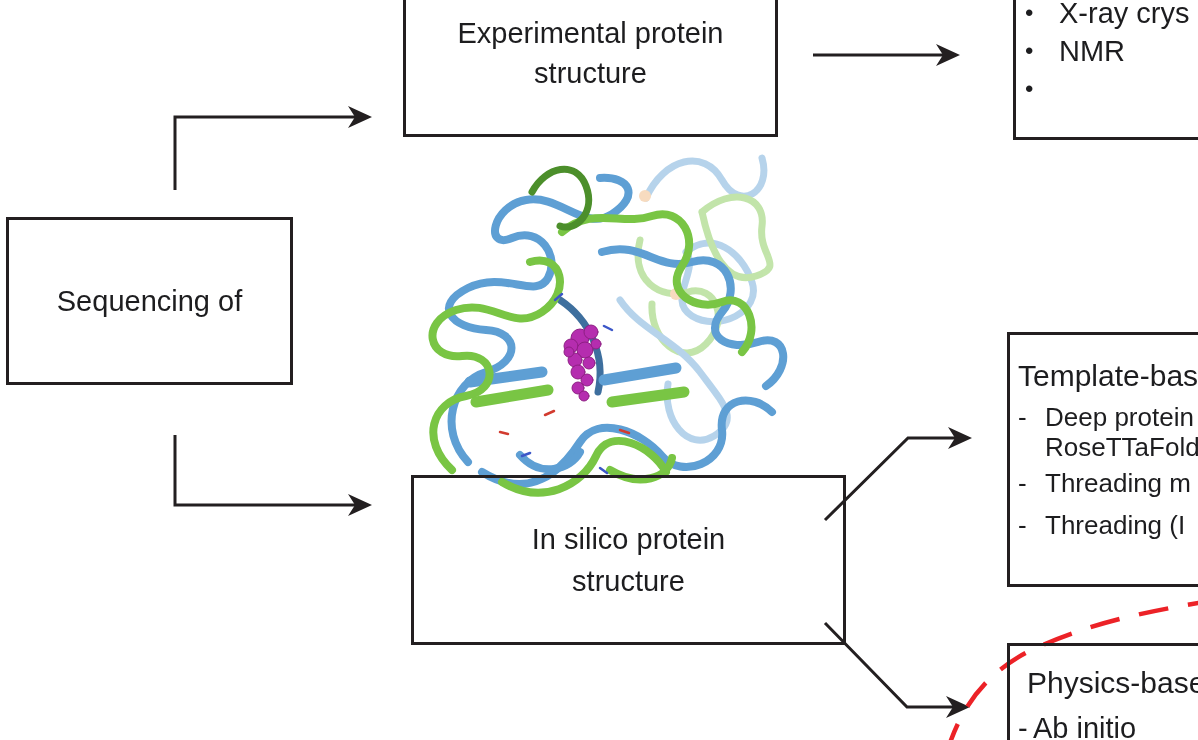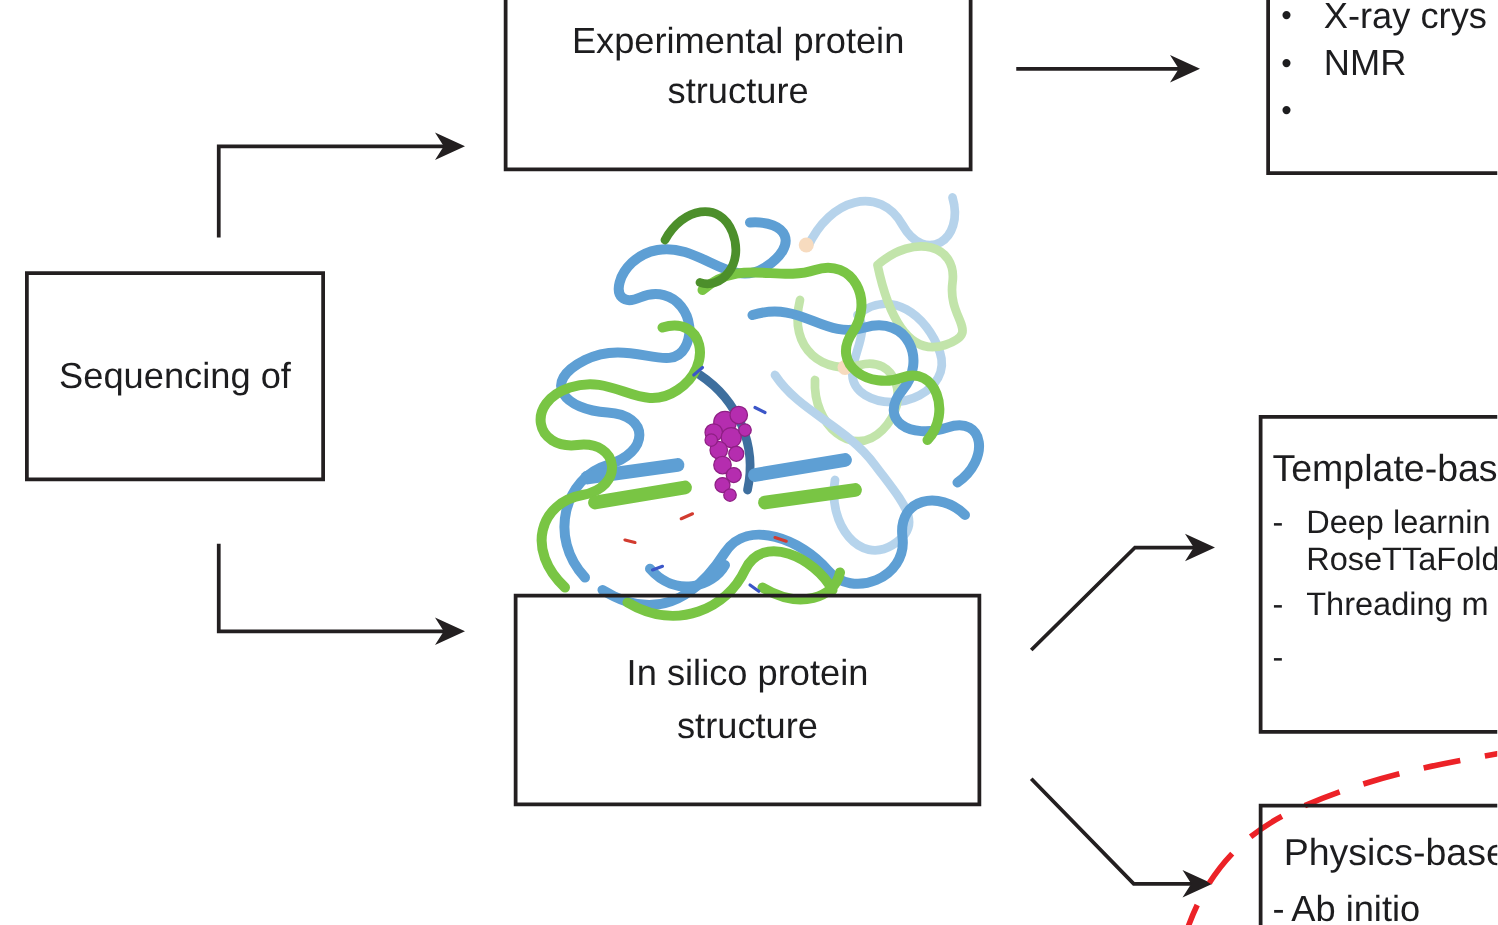--- a/index.html
+++ b/index.html
@@ -11,25 +11,25 @@
   .box {
     position:absolute; box-sizing:border-box;
     border:3px solid #231f20; background:transparent;
   }
   .center-text {
     display:flex; flex-direction:column; align-items:center; justify-content:center;
     text-align:center; width:100%; height:100%;
   }
   #svg-layer { position:absolute; left:0; top:0; width:1198px; height:740px; }
 
-  #box-sequencing { left:20px; top:217px; width:240px; height:168px; font-size:29px; line-height:42px; }
+  #box-sequencing { left:6px; top:217px; width:287px; height:168px; font-size:29px; line-height:42px; }
   #box-experimental { left:403px; top:-12px; width:375px; height:149px; font-size:29px; line-height:40px; }
   #box-experimental .center-text { margin-bottom:0; }
   #box-experimental .shift-up { margin-bottom:20px; }
-  #box-insilico { left:411px; top:475px; width:374px; height:170px; font-size:29px; line-height:42px; }
+  #box-insilico { left:411px; top:475px; width:435px; height:170px; font-size:29px; line-height:42px; }
 
   #box-exp-methods { left:1013px; top:-12px; width:280px; height:152px; font-size:29px; }
   #box-exp-methods .list { padding:3px 0 0 9px; }
   .bullet-row { display:flex; line-height:38px; }
   .bullet-marker { width:34px; font-size:24px; }
 
   #box-template { left:1007px; top:332px; width:285px; height:255px; }
   #box-template .inner { padding:25px 0 0 8px; }
   #box-template .title { font-size:30px; line-height:32px; margin:0 0 10px 0; }
   .dash-item { display:flex; font-size:26px; line-height:30px; }
@@ -167,32 +167,33 @@
       <span>structure</span>
     </div>
   </div>
 
   <div class="box" id="box-template">
     <div class="inner">
       <div class="title">Template-bas</div>
       <div class="dash-item">
         <span class="dash-marker">-</span>
         <span>
-          <span>Deep learnin</span><br>
+          <span>Deep protein</span><br>
           <span>RoseTTaFold</span>
         </span>
       </div>
       <div class="dash-item gap-sm">
         <span class="dash-marker">-</span>
         <span>
           <span>Threading m</span><br>
         </span>
       </div>
       <div class="dash-item gap-lg">
         <span class="dash-marker">-</span>
+        <span>Threading (I</span>
       </div>
     </div>
   </div>
 
   <div class="box" id="box-physics">
     <div class="inner">
       <div class="title">Physics-base</div>
       <div class="dash-item">
         <span class="dash-marker">-</span>
         <span>Ab initio</span>

